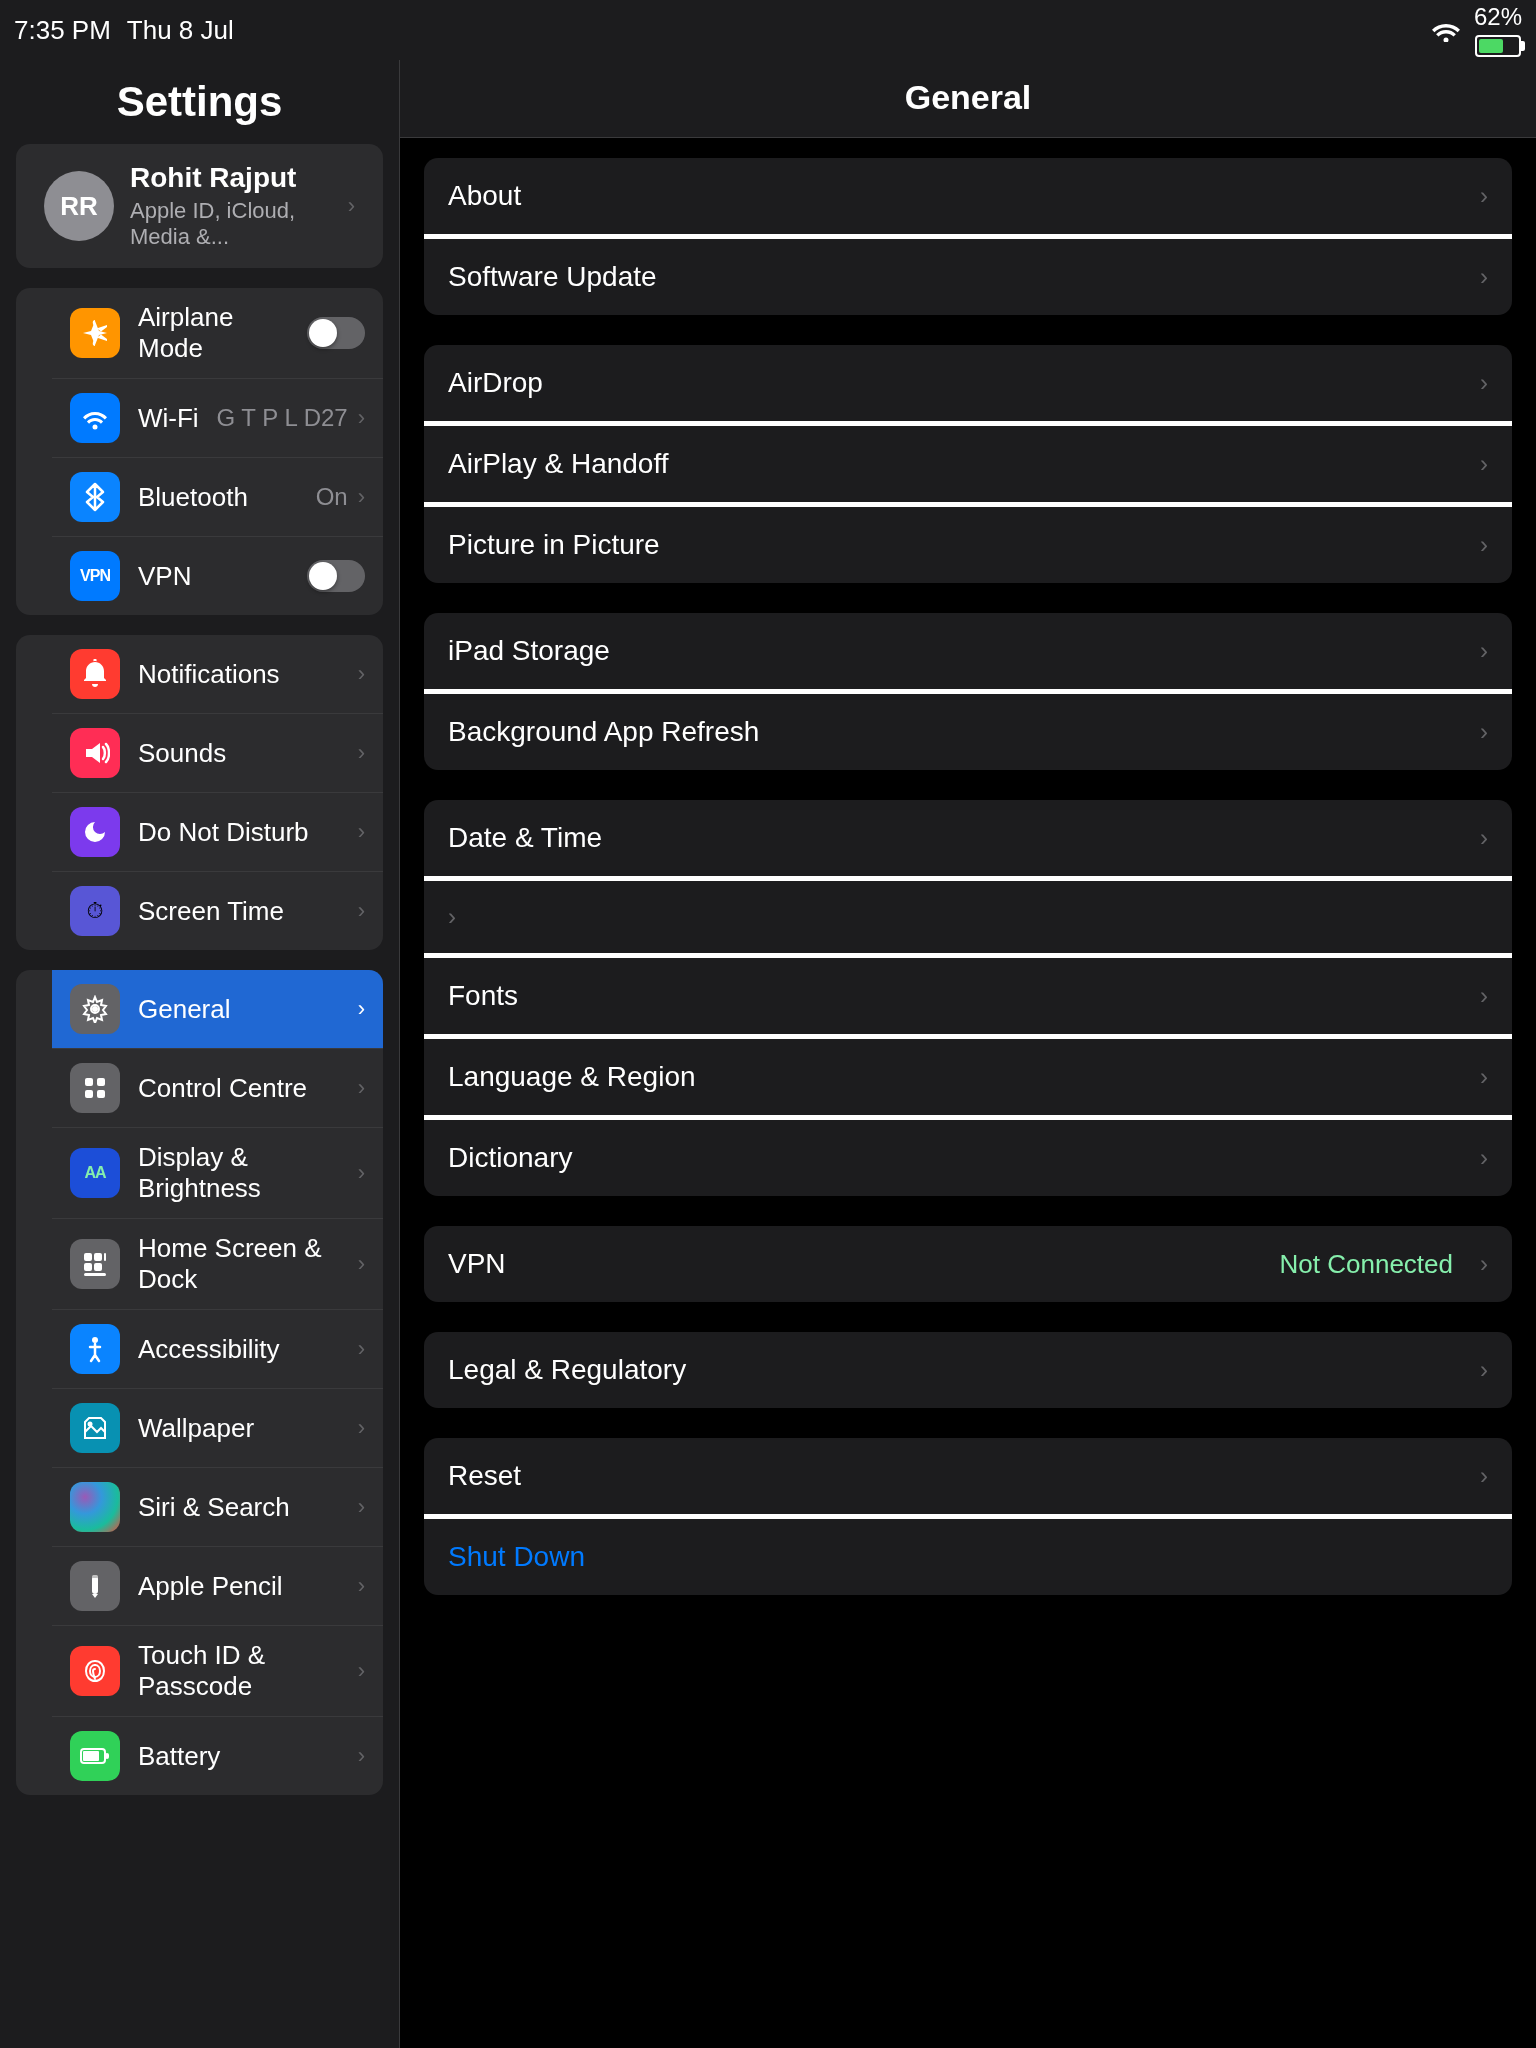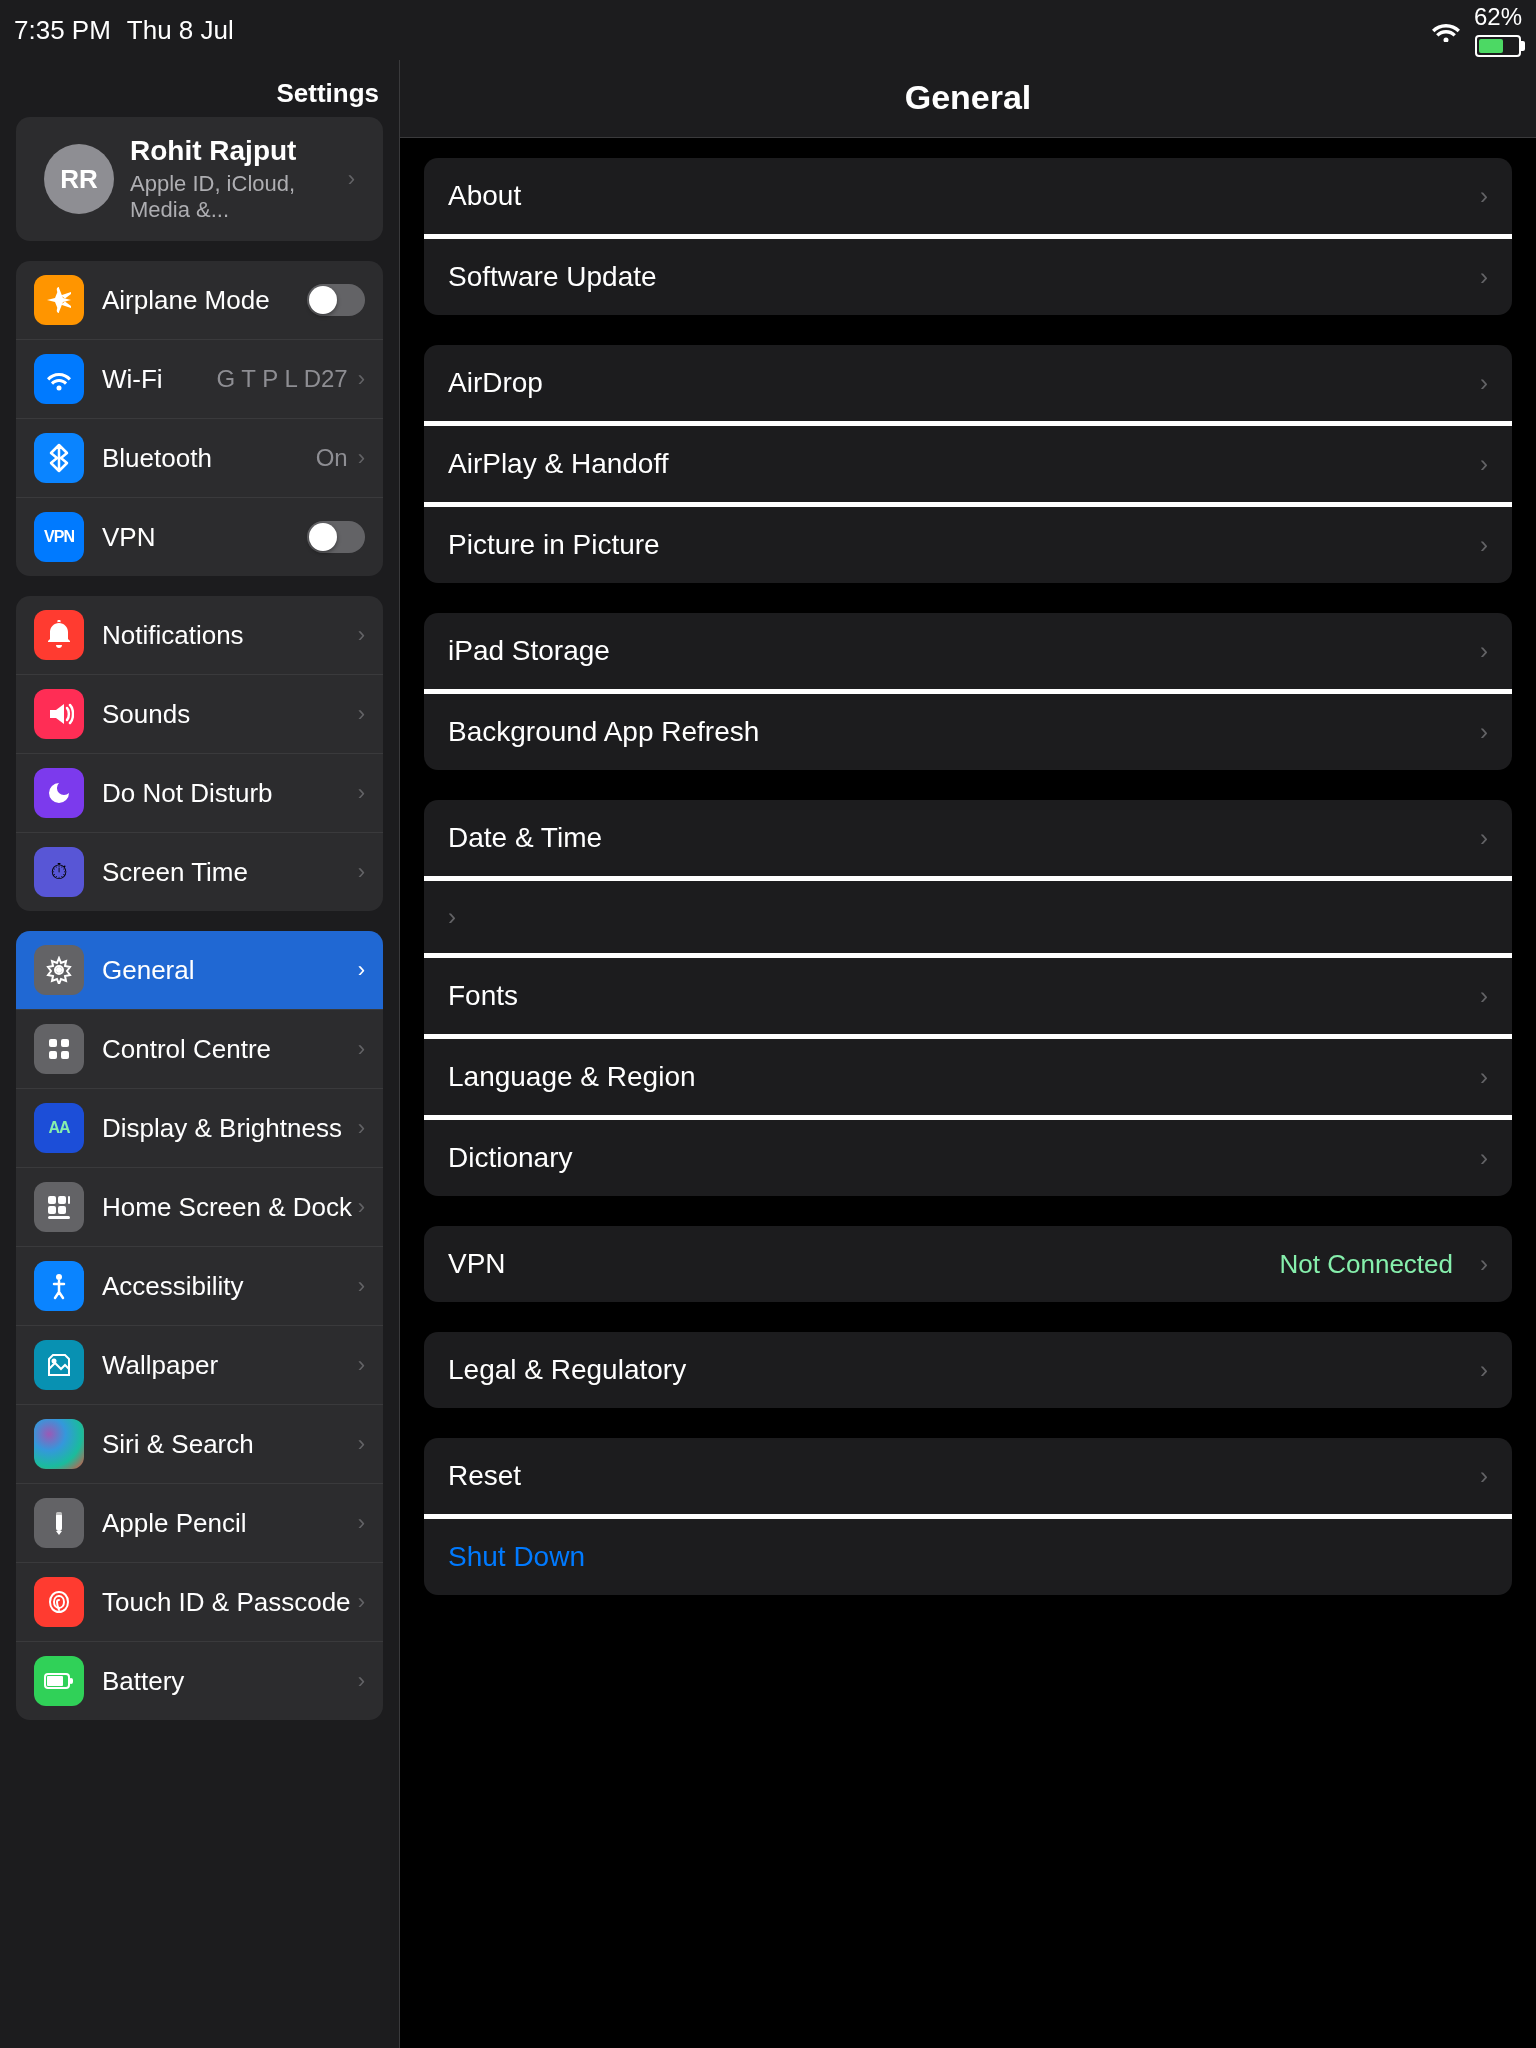--- a/index.html
+++ b/index.html
@@ -67,25 +67,25 @@
     .sidebar {
       width: 400px;
       background: #1c1c1e;
       display: flex;
       flex-direction: column;
       overflow-y: auto;
       flex-shrink: 0;
       border-right: 1px solid #3a3a3c;
     }
     .sidebar-header {
-      text-align: right;
+      text-align: center;
       color: #fff;
-      font-size: 26px;
+      font-size: 42px;
       font-weight: 700;
-      padding: 18px 20px 8px;
+      padding: 18px 20px 18px;
       background: #1c1c1e;
     }
 
     
     .profile-card {
       margin: 0 16px 20px;
       background: #2c2c2e;
       border-radius: 14px;
       padding: 18px 28px;
       display: flex;
@@ -106,20 +106,21 @@
     .profile-info { flex: 1; }
     .profile-name { color: #fff; font-size: 28px; font-weight: 600; }
     .profile-subtitle { color: #aeaeb2; font-size: 22px; margin-top: 4px; }
 
     
     .settings-group {
       margin: 0 16px 20px;
       background: #2c2c2e;
       border-radius: 14px;
       overflow: hidden;
+      padding-left: 36px;
     }
     .settings-item {
       display: flex;
       align-items: center;
       padding: 14px 18px;
       border-bottom: 1px solid #3a3a3c;
       cursor: pointer;
       position: relative;
     }
     .settings-item:last-child { border-bottom: none; }

